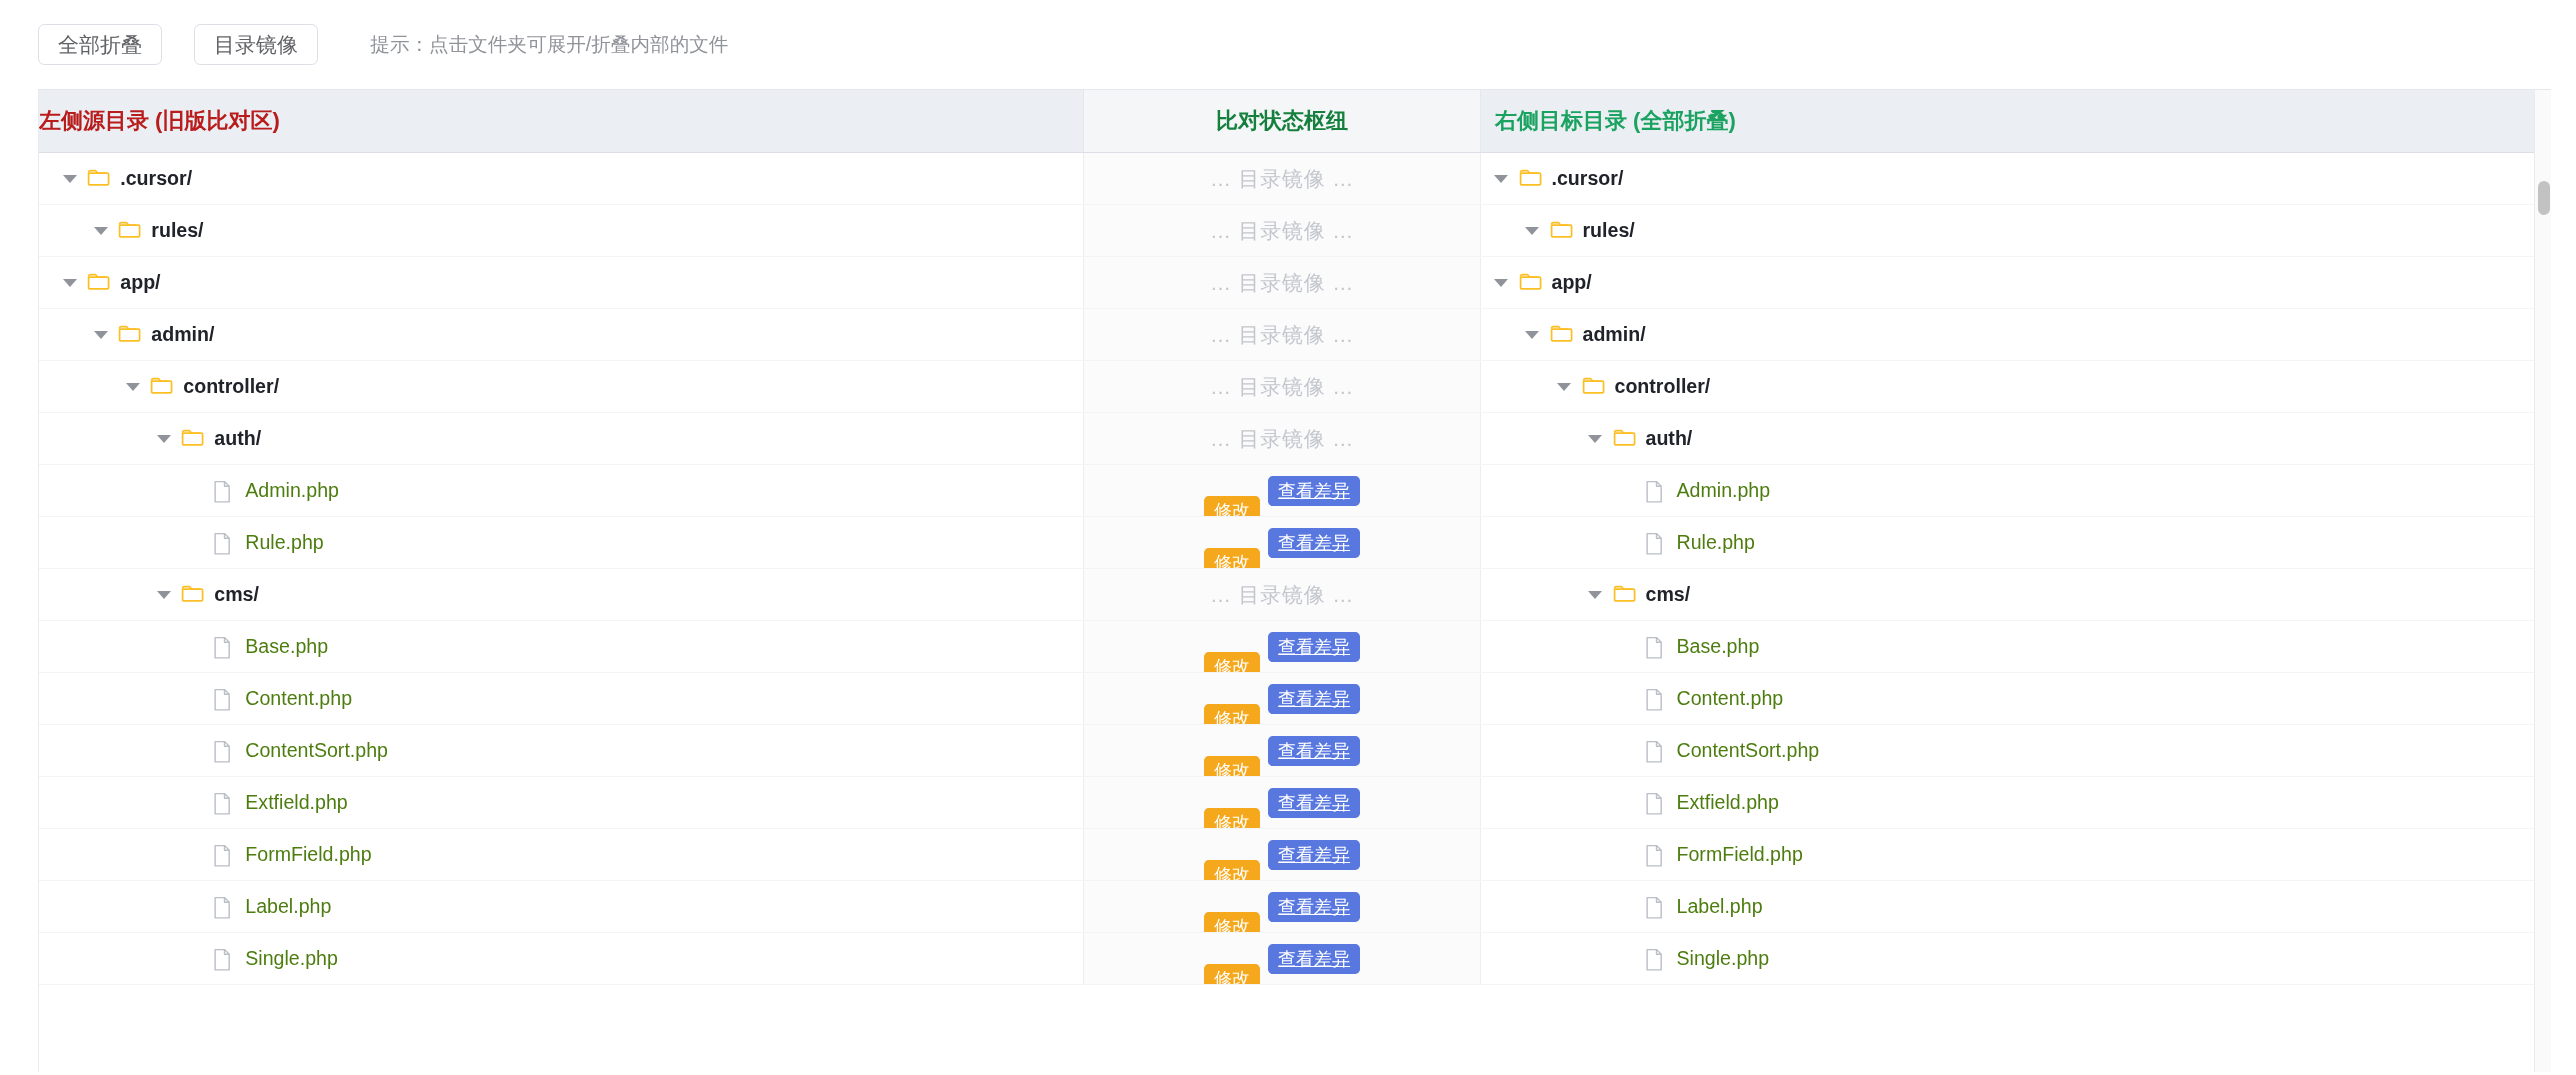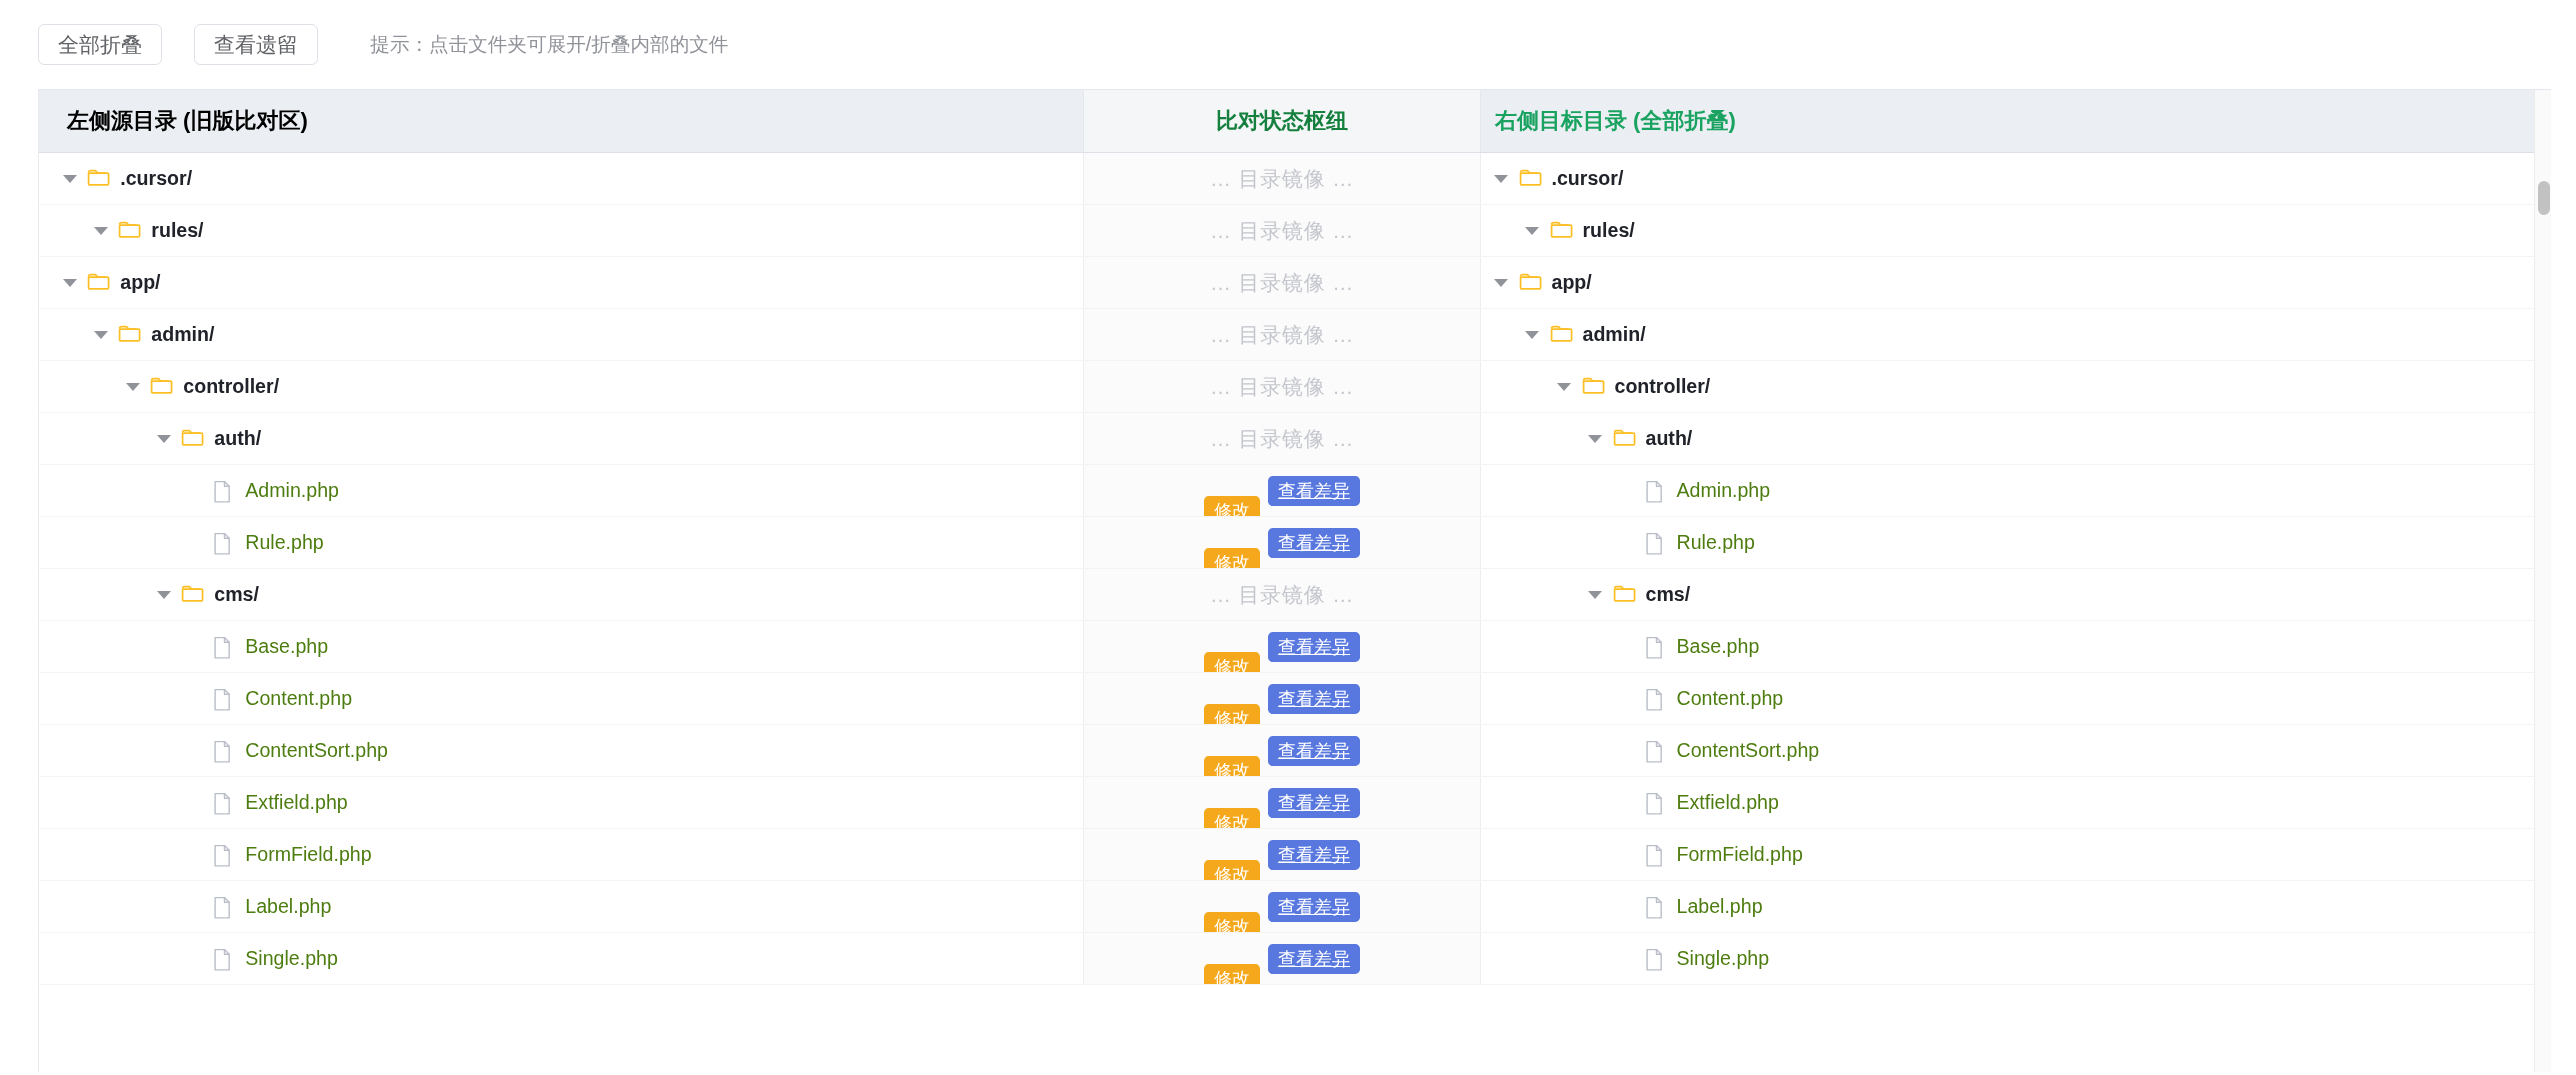--- a/index.html
+++ b/index.html
@@ -61,21 +61,21 @@
     background: #ebeff3;
     border-bottom: 1.6px solid #dcdfe6;
   }
   .th {
     display: flex;
     align-items: center;
     font-size: 22px;
     font-weight: bold;
     white-space: nowrap;
   }
-  .th.left    { width: 1044px; padding-left: 28px; color: #000000; justify-content: flex-start; }
+  .th.left    { width: 1044px; color: #b91c1c; justify-content: flex-start; }
   .th.center  { width: 398px;  color: #15803d; justify-content: center; background:#f4f6f8; border-left:0.8px solid #e4e7ed; border-right:0.8px solid #e4e7ed;}
   .th.right   { flex: 1;       padding-left: 14px; color: #1aa260; justify-content: flex-start; }
 
   .tbody { }
   .row {
     display: flex;
     height: 52px;
     border-bottom: 0.8px solid #f2f4f7;
   }
   .cell {
@@ -175,21 +175,21 @@
     background: #c2c2c2;
   }
 </style>
 </head>
 <body>
 
 <div id="app">
 
   <div class="toolbar">
     <button class="tbtn">全部折叠</button>
-    <button class="tbtn">查看遗留</button>
+    <button class="tbtn">目录镜像</button>
     <span class="hint">提示：点击文件夹可展开/折叠内部的文件</span>
   </div>
 
   <div class="table-wrap">
 
     <div class="thead">
       <div class="th left">左侧源目录 (旧版比对区)</div>
       <div class="th center">比对状态枢纽</div>
       <div class="th right">右侧目标目录 (全部折叠)</div>
     </div>

